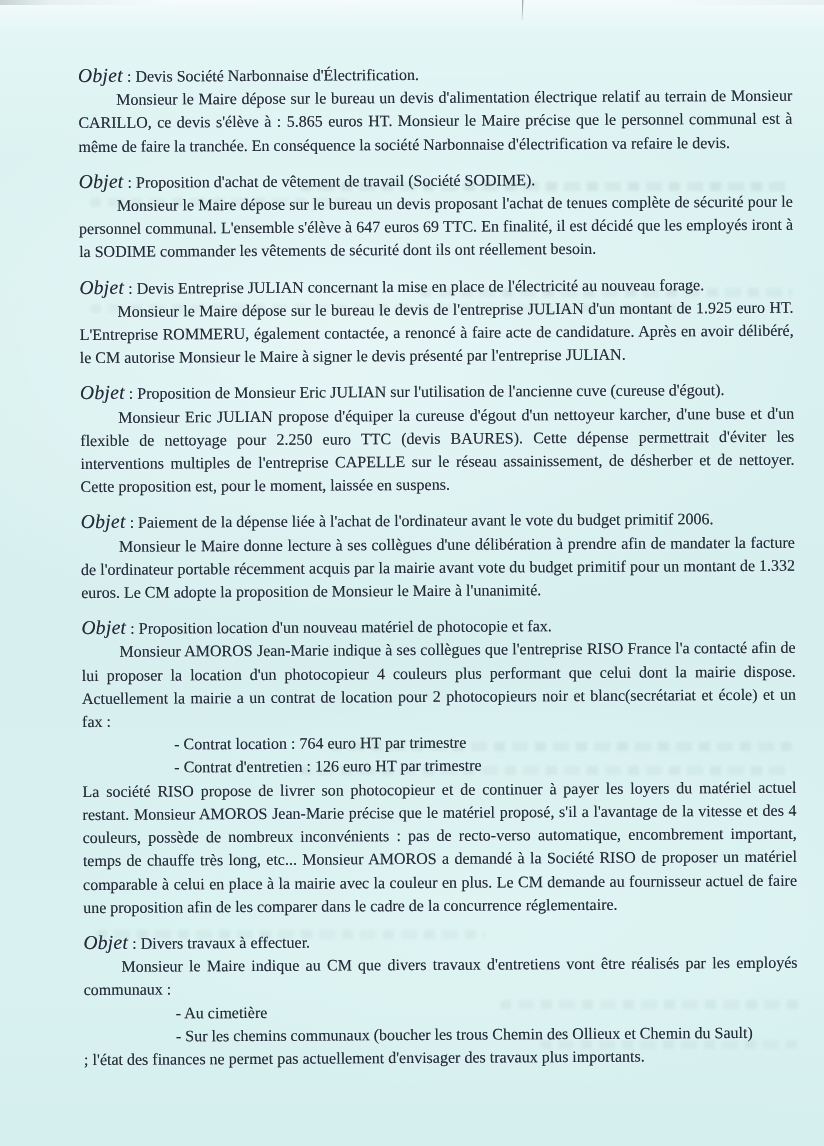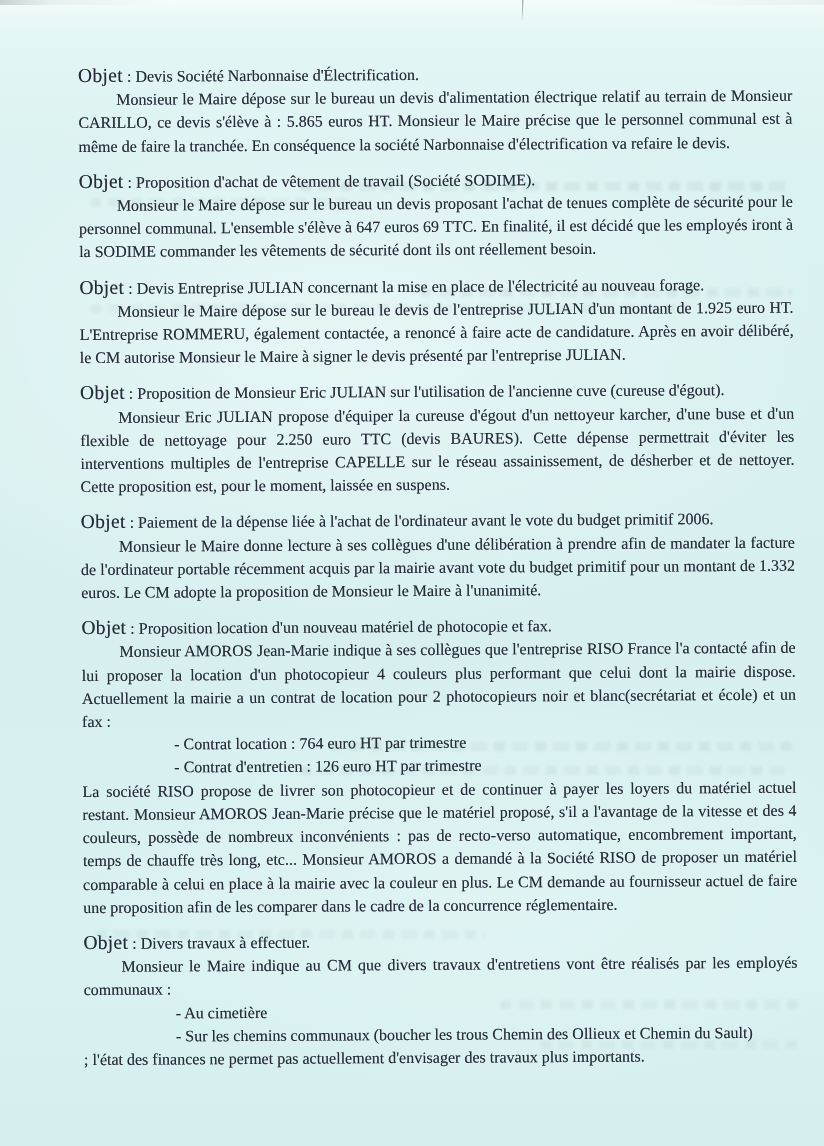--- a/index.html
+++ b/index.html
@@ -34,20 +34,21 @@
     transform-origin: 0 0;
     color: #272b38;
     font-size: 16px;
     line-height: 23.2px;
     text-align: justify;
     text-shadow: 0 0 0.5px rgba(45,50,70,0.55);
   }
   .objet-section { margin: 0 0 12px 0; }
   .objet-heading { margin: 0; }
   .objet-label {
+    font-style: italic;
     font-size: 19.5px;
     letter-spacing: 0.3px;
     margin-top: 40px;
   }
   .objet-sep { font-size: 16px; }
   .objet-title { font-size: 16px; }
   p.body { margin: 0; }
   .para-indent { text-indent: 38px; }
   .list-item {
     padding-left: 92px;

